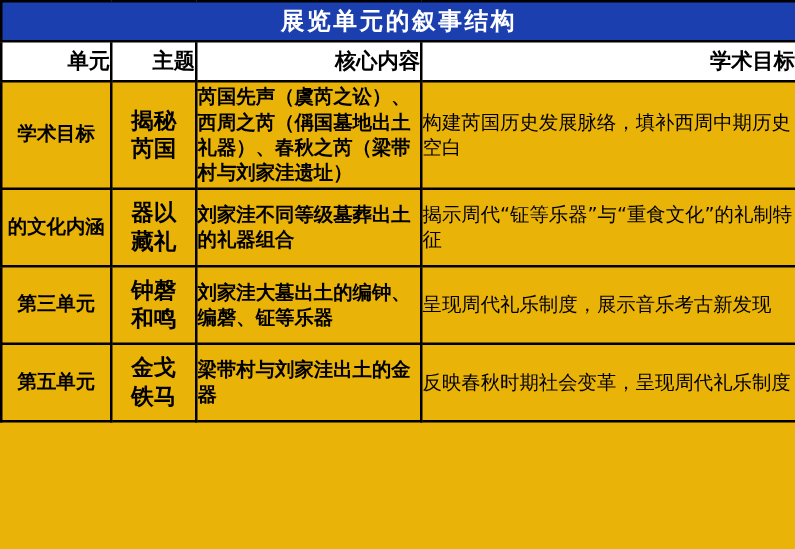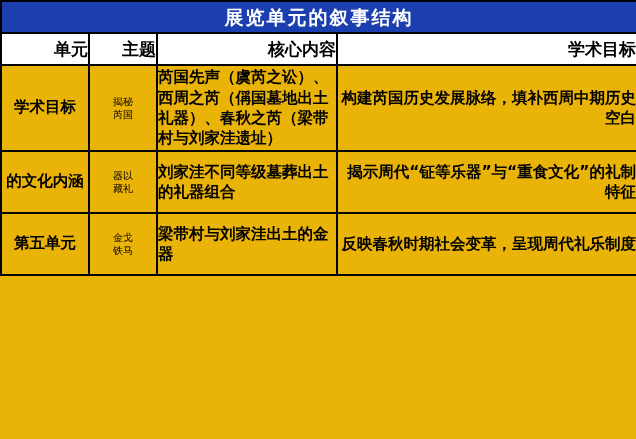--- a/index.html
+++ b/index.html
@@ -54,38 +54,38 @@
   .unit-cell {
     text-align: center;
     font-size: 15.5px;
     font-weight: bold;
     color: #000000;
     padding: 4px 1px;
     line-height: 1.25;
   }
   .theme-cell {
     text-align: center;
-    font-size: 10px;
-    font-weight: normal;
+    font-size: 18px;
+    font-weight: bold;
     color: #000000;
     padding: 4px 2px;
     line-height: 1.3;
   }
   .content-cell {
     text-align: left;
     font-size: 15.5px;
     font-weight: bold;
     color: #000000;
     padding: 5px 6px 5px 7px;
     line-height: 1.32;
   }
   .goal-cell {
-    text-align: right;
+    text-align: left;
     font-size: 15.5px;
-    font-weight: bold;
+    font-weight: normal;
     color: #000000;
     padding: 5px 6px 5px 7px;
     line-height: 1.32;
   }
   col.c-unit { width: 88px; }
   col.c-theme { width: 68px; }
   col.c-content { width: 180px; }
   col.c-goal { width: 300px; }
   .row-1 td { height: 84px; }
   .row-2 td { height: 60px; }
@@ -119,20 +119,26 @@
         <td class="theme-cell">揭秘<br>芮国</td>
         <td class="content-cell">芮国先声（虞芮之讼）、西周之芮（偁国墓地出土礼器）、春秋之芮（梁带村与刘家洼遗址）</td>
         <td class="goal-cell">构建芮国历史发展脉络，填补西周中期历史空白</td>
       </tr>
       <tr class="row-2">
         <td class="unit-cell">的文化内涵</td>
         <td class="theme-cell">器以<br>藏礼</td>
         <td class="content-cell">刘家洼不同等级墓葬出土的礼器组合</td>
         <td class="goal-cell">揭示周代“钲等乐器”与“重食文化”的礼制特征</td>
       </tr>
+      <tr class="row-3">
+        <td class="unit-cell">第三单元</td>
+        <td class="theme-cell">钟磬<br>和鸣</td>
+        <td class="content-cell">刘家洼大墓出土的编钟、编磬、钲等乐器</td>
+        <td class="goal-cell">呈现周代礼乐制度，展示音乐考古新发现</td>
+      </tr>
       <tr class="row-5">
         <td class="unit-cell">第五单元</td>
         <td class="theme-cell">金戈<br>铁马</td>
         <td class="content-cell">梁带村与刘家洼出土的金器</td>
         <td class="goal-cell">反映春秋时期社会变革，呈现周代礼乐制度</td>
       </tr>
     </tbody>
   </table>
 </div>
 

